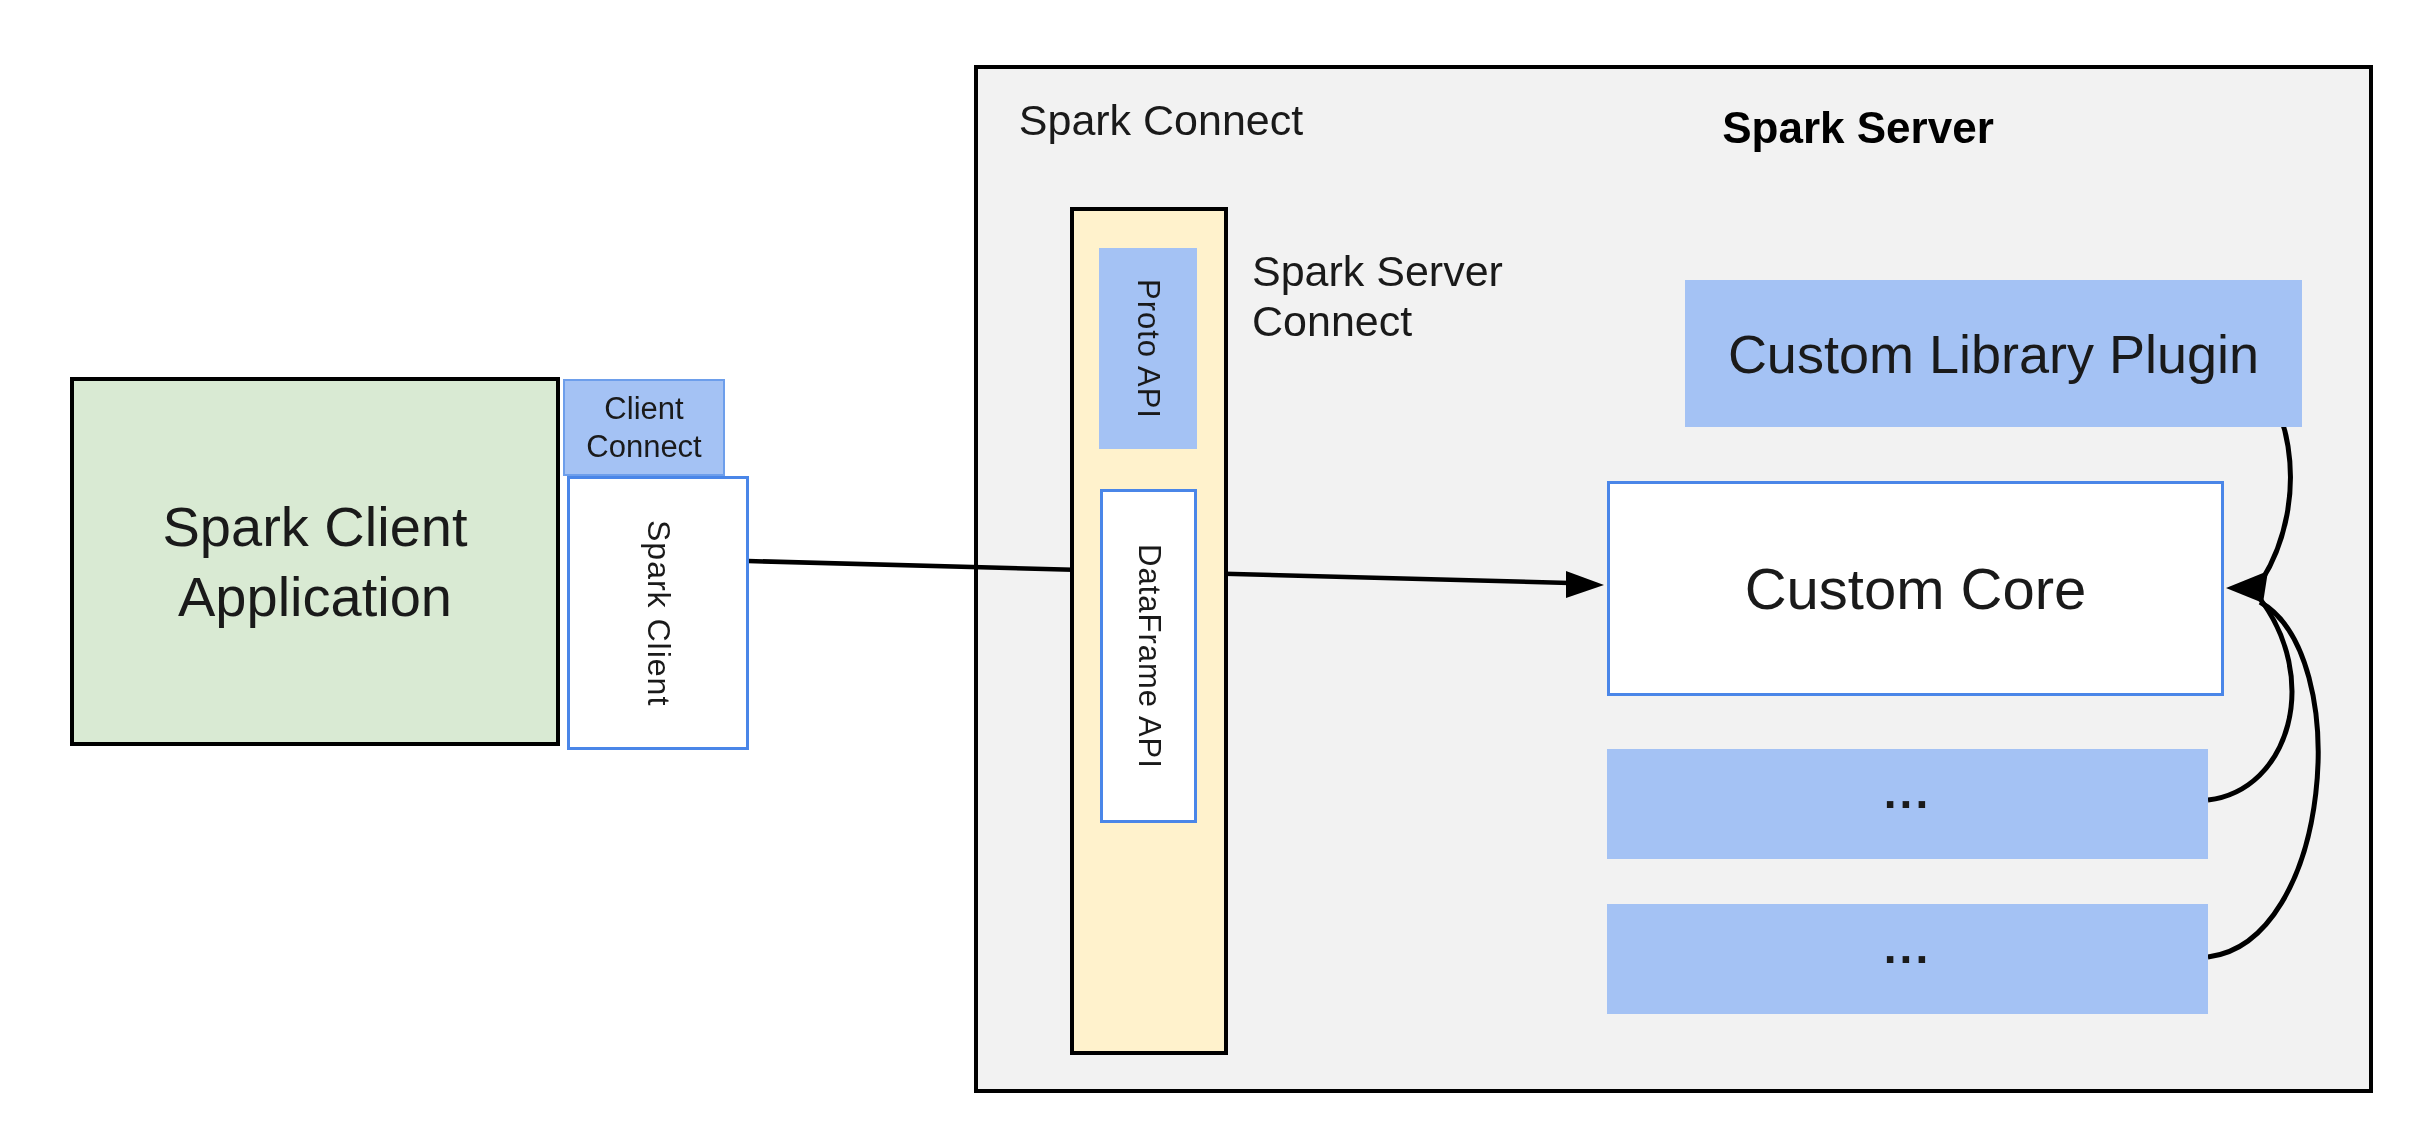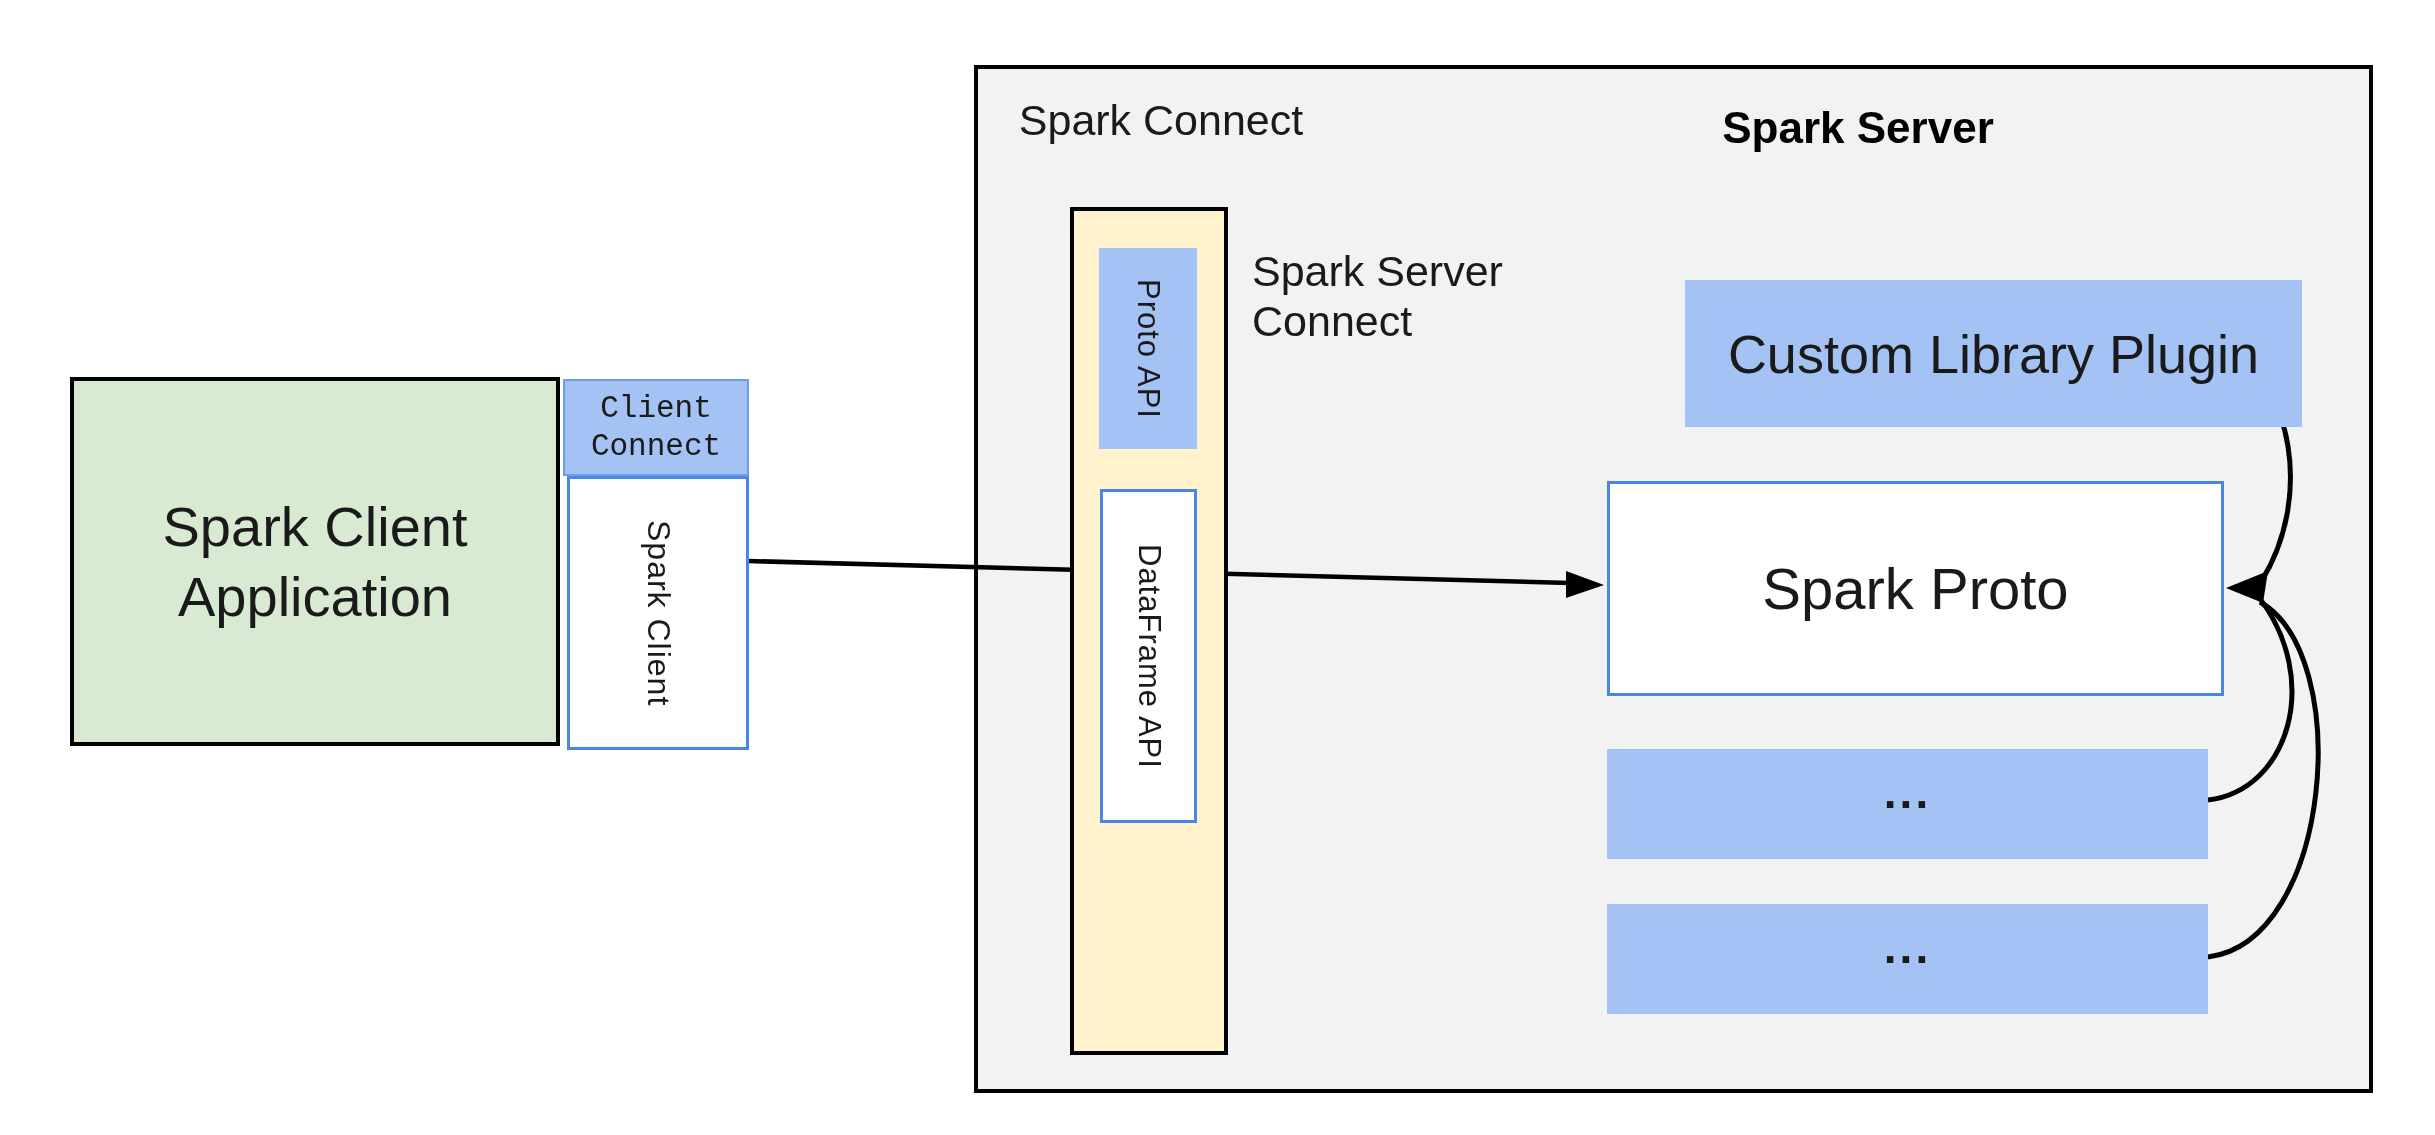--- a/index.html
+++ b/index.html
@@ -74,21 +74,21 @@
     <polygon points="2226,588 2268,571 2263,603" fill="#000000"></polygon>
   </svg>
 
   <div class="abs green-box center" style="left:70px; top:377px; width:490px; height:369px;">
     <div class="big-label">
       <div>Spark Client</div>
       <div>Application</div>
     </div>
   </div>
 
-  <div class="abs blue-box center" style="left:563px; top:379px; width:186px; height:97px; border:2px solid #6d9eeb;font-family:Liberation Mono, monospace;">
+  <div class="abs blue-box center" style="left:563px; top:379px; width:162px; height:97px; border:2px solid #6d9eeb;">
     <div class="small-label">
       <div>Client</div>
       <div>Connect</div>
     </div>
   </div>
 
   <div class="abs white-box center" style="left:567px; top:476px; width:182px; height:274px;">
     <span class="vtext" style="font-size:32px;">Spark Client</span>
   </div>
 
@@ -111,21 +111,21 @@
     <div>Connect</div>
   </div>
 
   <div class="abs bold-title" style="left:1658px; top:103px; width:400px;">Spark Server</div>
 
   <div class="abs blue-box center" style="left:1685px; top:280px; width:617px; height:147px;">
     <span class="big-label" style="font-size:54px;">Custom Library Plugin</span>
   </div>
 
   <div class="abs white-box center" style="left:1607px; top:481px; width:617px; height:215px;">
-    <span class="big-label" style="font-size:58px;">Spark Proto</span>
+    <span class="big-label" style="font-size:58px;">Custom Core</span>
   </div>
 
   <div class="abs blue-box center" style="left:1607px; top:749px; width:601px; height:110px;">
     <span class="dots">...</span>
   </div>
 
   <div class="abs blue-box center" style="left:1607px; top:904px; width:601px; height:110px;">
     <span class="dots">...</span>
   </div>
 

